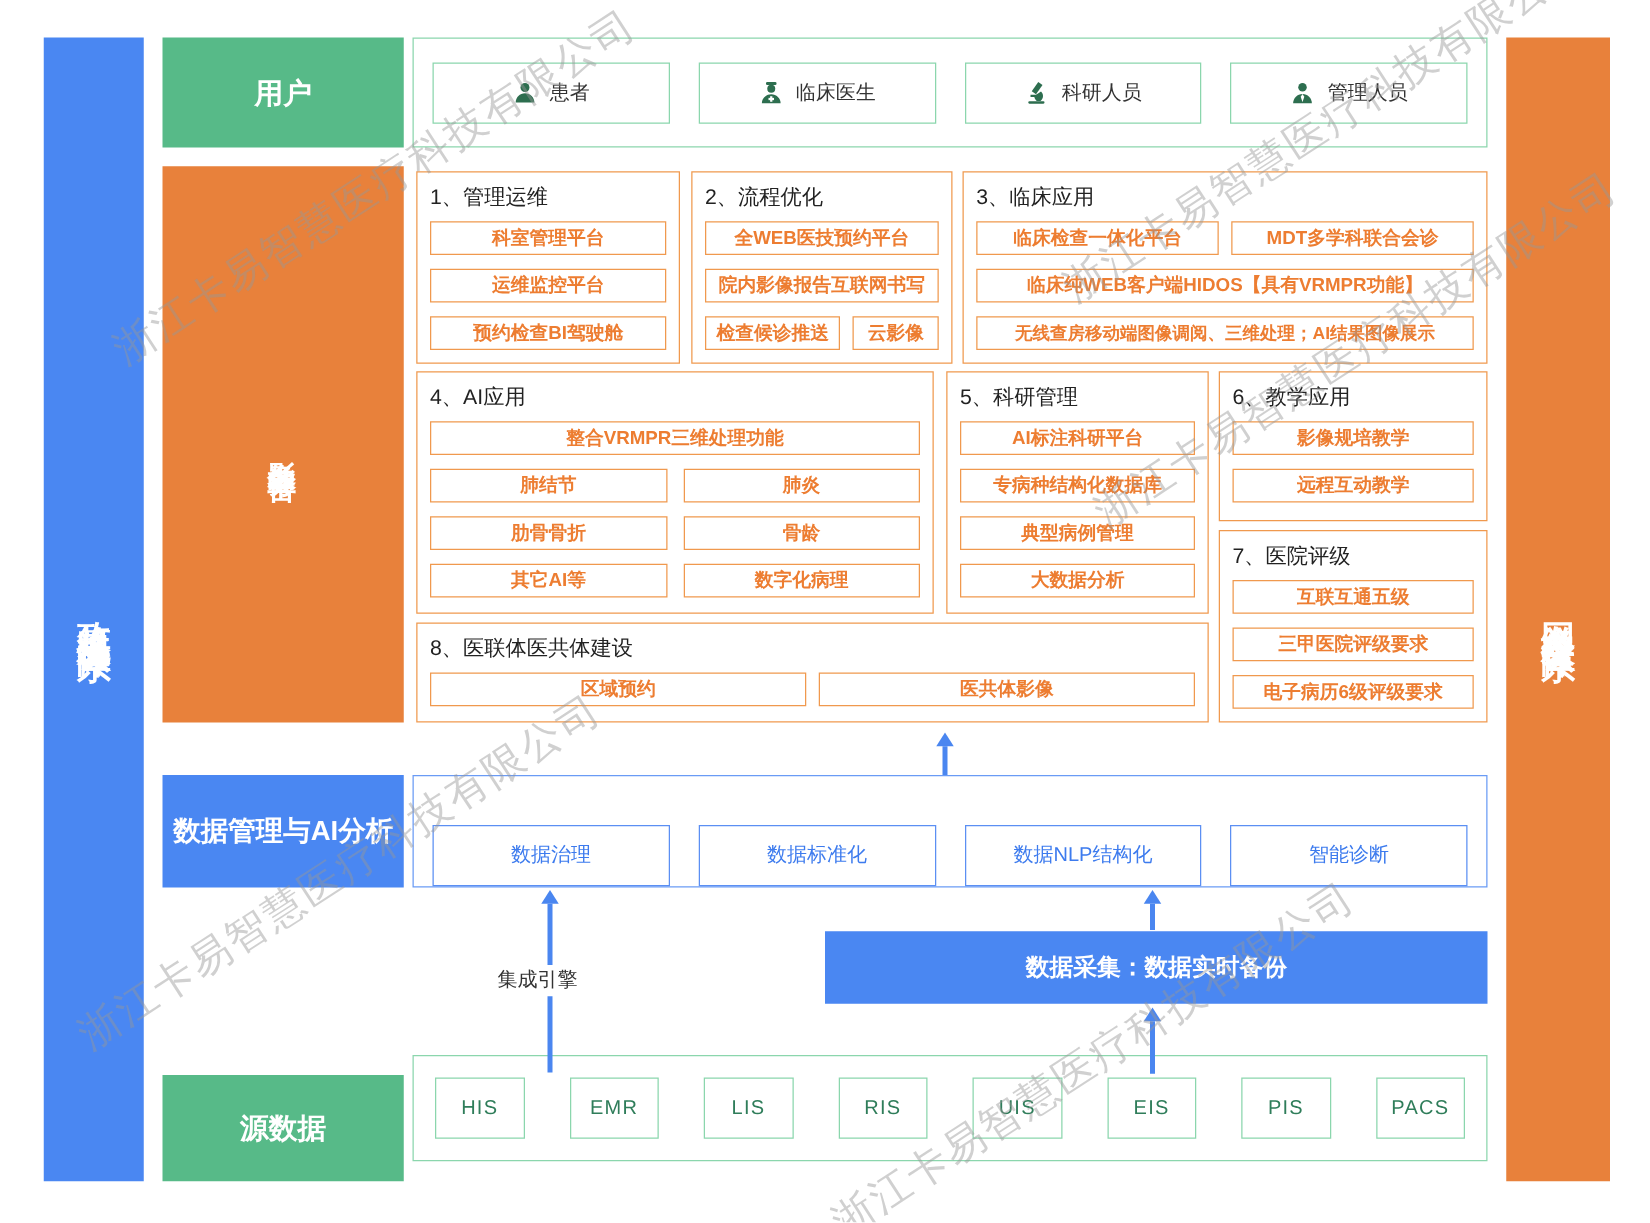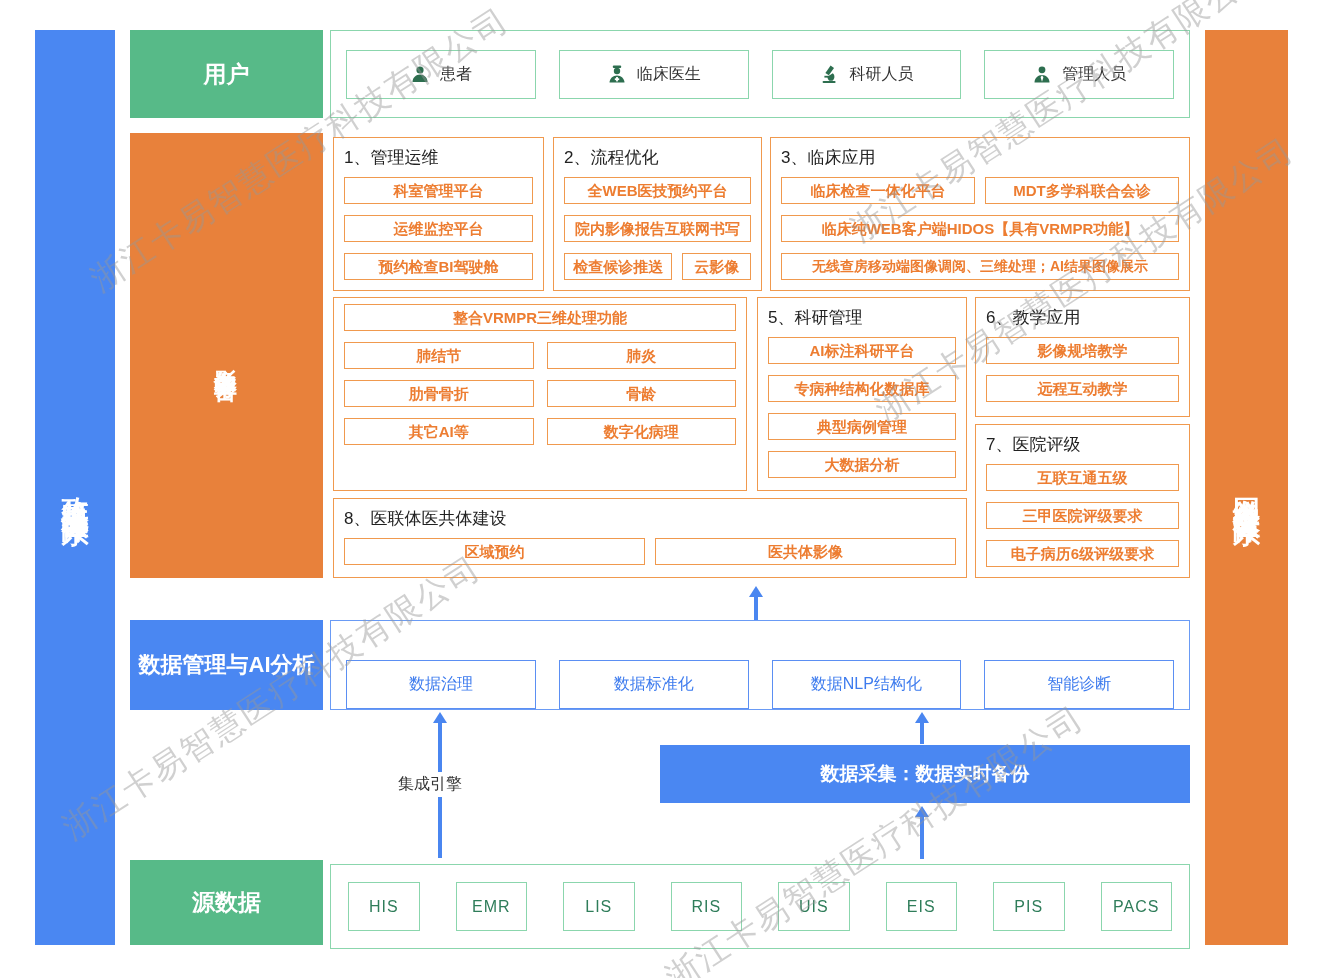--- a/index.html
+++ b/index.html
@@ -32,21 +32,21 @@
   .orow .oitem.wide{flex:1.6;}
   .ogrid{display:grid;grid-template-columns:1fr 1fr;gap:0 13px;}
   
   .row-data{top:620px;height:90px;border:1px solid #6a9bf5;display:flex;align-items:flex-end;gap:23px;padding:0 15px;}
   .bbox{flex:1;height:47px;border:1px solid #5b8ff3;display:flex;align-items:center;justify-content:center;
         font-size:16px;color:#3d7bee;}
   
   .collect{position:absolute;left:660px;top:745px;width:530px;height:58px;background:#4a87f2;color:#fff;
            font-weight:bold;font-size:19px;display:flex;align-items:center;justify-content:center;}
   
-  .row-src{top:864px;height:85px;border:1px solid #8bd6ad;display:flex;align-items:center;gap:36px;padding:0 17px;}
+  .row-src{top:844px;height:85px;border:1px solid #8bd6ad;display:flex;align-items:center;gap:36px;padding:0 17px;}
   .sbox{flex:1;height:47px;border:1px solid #8bd6ad;display:flex;align-items:center;justify-content:center;
         font-size:16px;color:#2f7d5a;letter-spacing:1px;}
   
   .arrow{position:absolute;width:14px;display:flex;flex-direction:column;align-items:center;z-index:2;}
   .arrow .head{width:0;height:0;border-left:7px solid transparent;border-right:7px solid transparent;border-bottom:11px solid #4a86f0;}
   .arrow .line{width:4px;flex:1;background:#4a86f0;}
   .engine-lbl{position:absolute;left:398px;top:772px;width:88px;background:#fff;z-index:3;
               font-size:16px;color:#333;padding:2px 0;}
   
   .wm{position:absolute;white-space:nowrap;font-size:33px;letter-spacing:2px;color:rgba(150,150,150,0.45);
@@ -127,20 +127,21 @@
     <div class="sec-title">3、临床应用</div>
     <div class="orow">
       <div class="oitem">临床检查一体化平台</div>
       <div class="oitem">MDT多学科联合会诊</div>
     </div>
     <div class="oitem">临床纯WEB客户端HIDOS【具有VRMPR功能】</div>
     <div class="oitem" style="font-size:14px;">无线查房移动端图像调阅、三维处理；AI结果图像展示</div>
   </div>
 
   <div class="sec" style="left:333px;top:297px;width:414px;height:194px;">
+    <div class="sec-title">4、AI应用</div>
     <div class="oitem">整合VRMPR三维处理功能</div>
     <div class="ogrid">
       <div class="oitem">肺结节</div>
       <div class="oitem">肺炎</div>
       <div class="oitem">肋骨骨折</div>
       <div class="oitem">骨龄</div>
       <div class="oitem">其它AI等</div>
       <div class="oitem">数字化病理</div>
     </div>
   </div>

